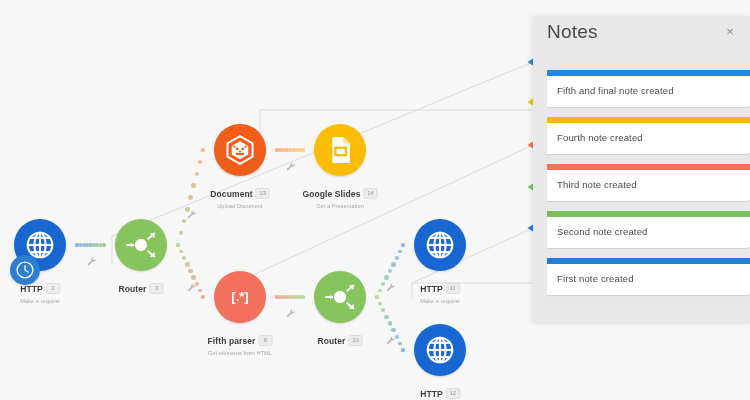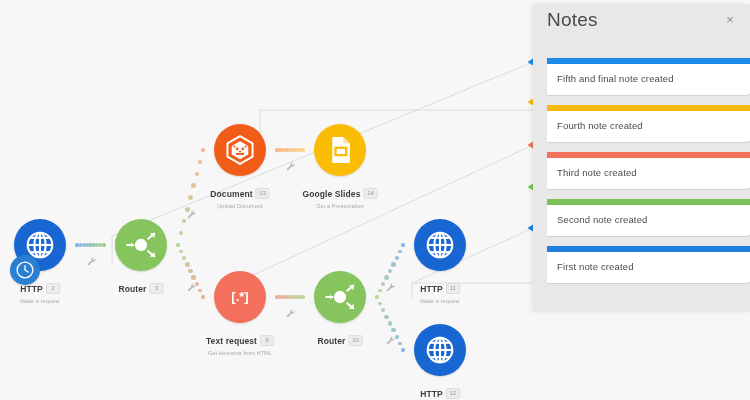--- a/index.html
+++ b/index.html
@@ -56,21 +56,21 @@
 
   
   .clock-chip{
     position:absolute;width:30px;height:30px;border-radius:50%;
     background:#2a7fd4;display:flex;align-items:center;justify-content:center;
     box-shadow:0 1px 2px rgba(0,0,0,.18);
   }
 
   
   #notes-panel{
-    position:absolute;right:0;top:4px;width:217px;height:308px;
+    position:absolute;right:0;top:16px;width:217px;height:308px;
     background:#e8e8e8;box-shadow:-2px 0 5px rgba(0,0,0,.07);
     z-index:40;
   }
   #notes-header{
     position:relative;height:46px;
   }
   #notes-title{
     position:absolute;left:14px;top:5px;
     font-size:19px;color:#4a4a4a;font-weight:normal;letter-spacing:.2px;
   }
@@ -201,21 +201,21 @@
           <span class="lug right" style="width: 13.52px; height: 24.7px; background: rgb(249, 179, 167); left: 22.88px; top: -12.35px;"></span>
           <div class="bulb" style="width: 52px; height: 52px; left: -26px; top: -26px; background: rgb(242, 112, 92);">
             <span>
               <svg width="32" height="32" viewBox="0 0 44 24">
       <g fill="#fff" font-family="'Liberation Sans',sans-serif" font-size="18" font-weight="bold">
         <text x="22" y="18" text-anchor="middle">[.*]</text>
       </g>
     </svg>
             </span>
           </div>
-          <div class="node-label" style="left: 0px; top: 34px;"><span class="node-title">Text request</span><span class="node-badge">8</span><span class="node-sub">Get elements from HTML</span></div>
+          <div class="node-label" style="left: 0px; top: 34px;"><span class="node-title">Fifth parser</span><span class="node-badge">8</span><span class="node-sub">Get elements from HTML</span></div>
         </div>
         <div class="node" style="left: 340px; top: 297px;">
           <span class="lug left" style="width: 13.52px; height: 24.7px; background: rgb(194, 226, 169); left: -36.4px; top: -12.35px;"></span>
           <span class="lug right" style="width: 13.52px; height: 24.7px; background: rgb(194, 226, 169); left: 22.88px; top: -12.35px;"></span>
           <div class="bulb" style="width: 52px; height: 52px; left: -26px; top: -26px; background: rgb(134, 196, 94);">
             <span>
               <svg width="32" height="32" viewBox="0 0 24 24">
       <circle cx="12" cy="12" r="4.6" fill="#fff"></circle>
       <g stroke="#fff" stroke-width="1.5" fill="none" stroke-linecap="round">
         <line x1="1.6" y1="12" x2="6.2" y2="12"></line>

